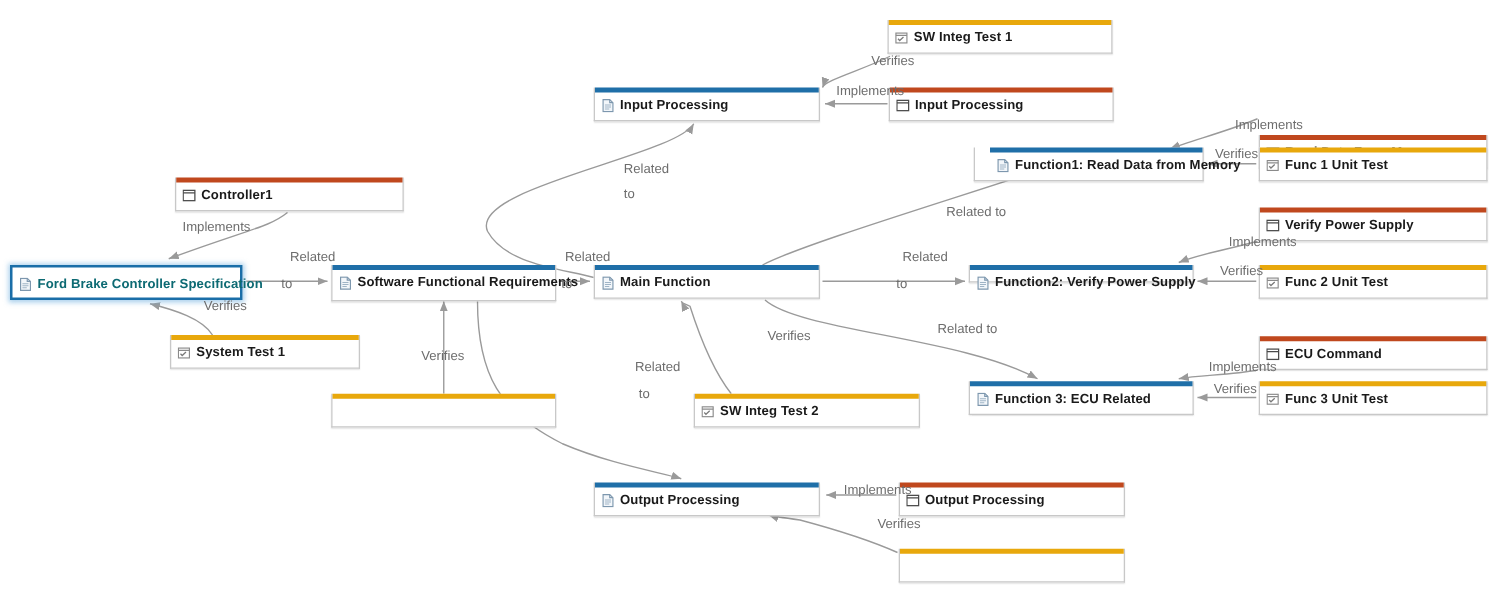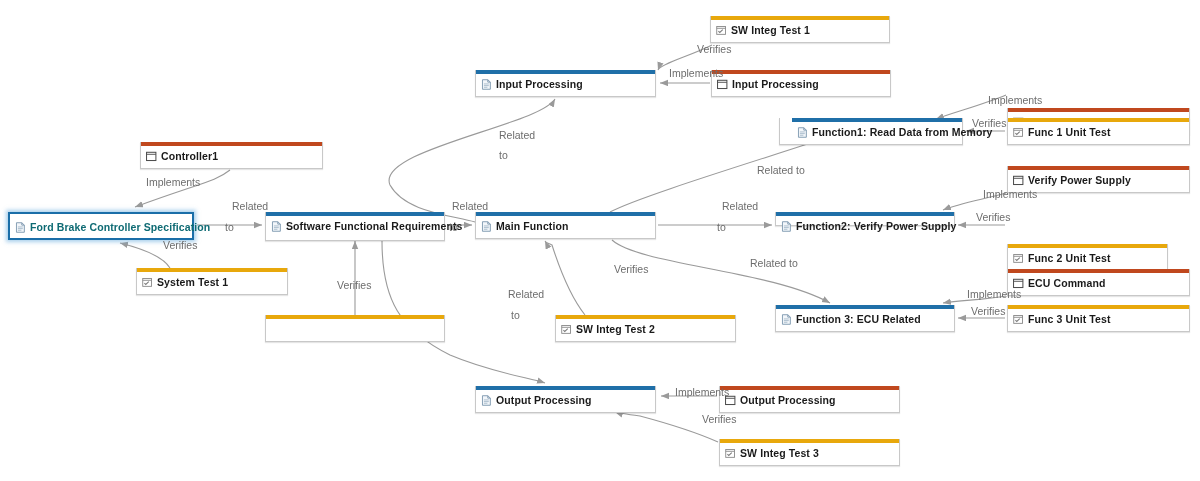--- a/index.html
+++ b/index.html
@@ -214,21 +214,21 @@
           <svg class="ico" viewBox="0 0 12 12">
             <path d="M1.6,0.8 L7.4,0.8 L10.2,3.4 L10.2,11.2 L1.6,11.2 Z" fill="#f2f6fa" stroke="#7d97ae" stroke-width="1"></path>
             <path d="M7.4,0.8 L7.4,3.4 L10.2,3.4" fill="none" stroke="#7d97ae" stroke-width="1"></path>
             <line x1="3.2" y1="5.4" x2="8.5" y2="5.4" stroke="#9fb4c6" stroke-width="0.9"></line>
             <line x1="3.2" y1="7.2" x2="8.5" y2="7.2" stroke="#9fb4c6" stroke-width="0.9"></line>
             <line x1="3.2" y1="9.0" x2="7.0" y2="9.0" stroke="#9fb4c6" stroke-width="0.9"></line>
           </svg>
           <span class="lbl">Function2: Verify Power Supply</span>
         </div>
       </div>
-      <div class="node" style="left: 1007px; top: 212px; width: 161px; height: 27px; margin-top: 32px;">
+      <div class="node" style="left: 1007px; top: 212px; width: 183px; height: 27px;">
         <div class="bar" style="background:#e8a80c"></div>
         <div class="row">
           <svg class="ico" viewBox="0 0 12 12">
             <rect x="0.8" y="1.6" width="9.6" height="8.6" fill="#fff" stroke="#8a8a8a" stroke-width="1"></rect>
             <line x1="0.8" y1="3.6" x2="10.4" y2="3.6" stroke="#8a8a8a" stroke-width="1"></line>
             <path d="M2.6,6.6 L4.1,8.1 L7.4,5.0" fill="none" stroke="#7a7a7a" stroke-width="1.1"></path>
           </svg>
           <span class="lbl">Func 2 Unit Test</span>
         </div>
       </div>
@@ -309,28 +309,20 @@
         <div class="row">
           <svg class="ico" viewBox="0 0 12 12">
             <rect x="0.6" y="1.4" width="10.2" height="9" fill="#fff" stroke="#4a4a4a" stroke-width="1.1"></rect>
             <line x1="0.6" y1="3.6" x2="10.8" y2="3.6" stroke="#4a4a4a" stroke-width="1"></line>
           </svg>
           <span class="lbl">Output Processing</span>
         </div>
       </div>
       <div class="node" style="left: 719px; top: 439px; width: 181px; height: 27px;">
         <div class="bar" style="background:#e8a80c"></div>
-        <div class="row">
-          <svg class="ico" viewBox="0 0 12 12">
-            <rect x="0.8" y="1.6" width="9.6" height="8.6" fill="#fff" stroke="#8a8a8a" stroke-width="1"></rect>
-            <line x1="0.8" y1="3.6" x2="10.4" y2="3.6" stroke="#8a8a8a" stroke-width="1"></line>
-            <path d="M2.6,6.6 L4.1,8.1 L7.4,5.0" fill="none" stroke="#7a7a7a" stroke-width="1.1"></path>
-          </svg>
-          <span class="lbl">SW Integ Test 3</span>
-        </div>
       </div>
     </div>
   <div id="labels">
       <div class="edgelabel" style="left: 697px; top: 43px;">Verifies</div>
       <div class="edgelabel" style="left: 669px; top: 67px;">Implements</div>
       <div class="edgelabel" style="left: 988px; top: 94px;">Implements</div>
       <div class="edgelabel" style="left: 972px; top: 117px;">Verifies</div>
       <div class="edgelabel" style="left: 499px; top: 129px;">Related</div>
       <div class="edgelabel" style="left: 499px; top: 149px;">to</div>
       <div class="edgelabel" style="left: 757px; top: 164px;">Related to</div>

